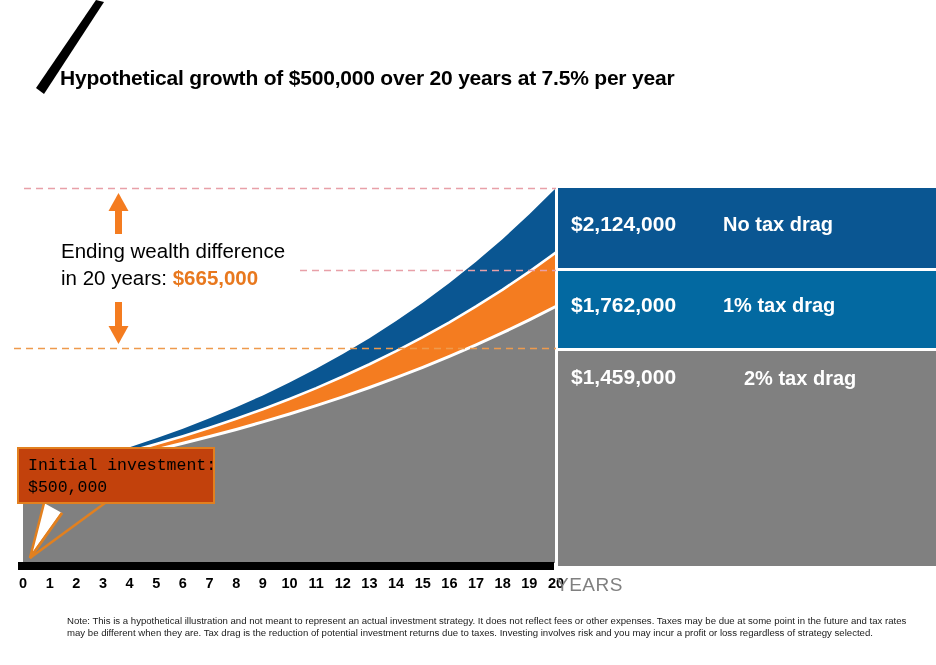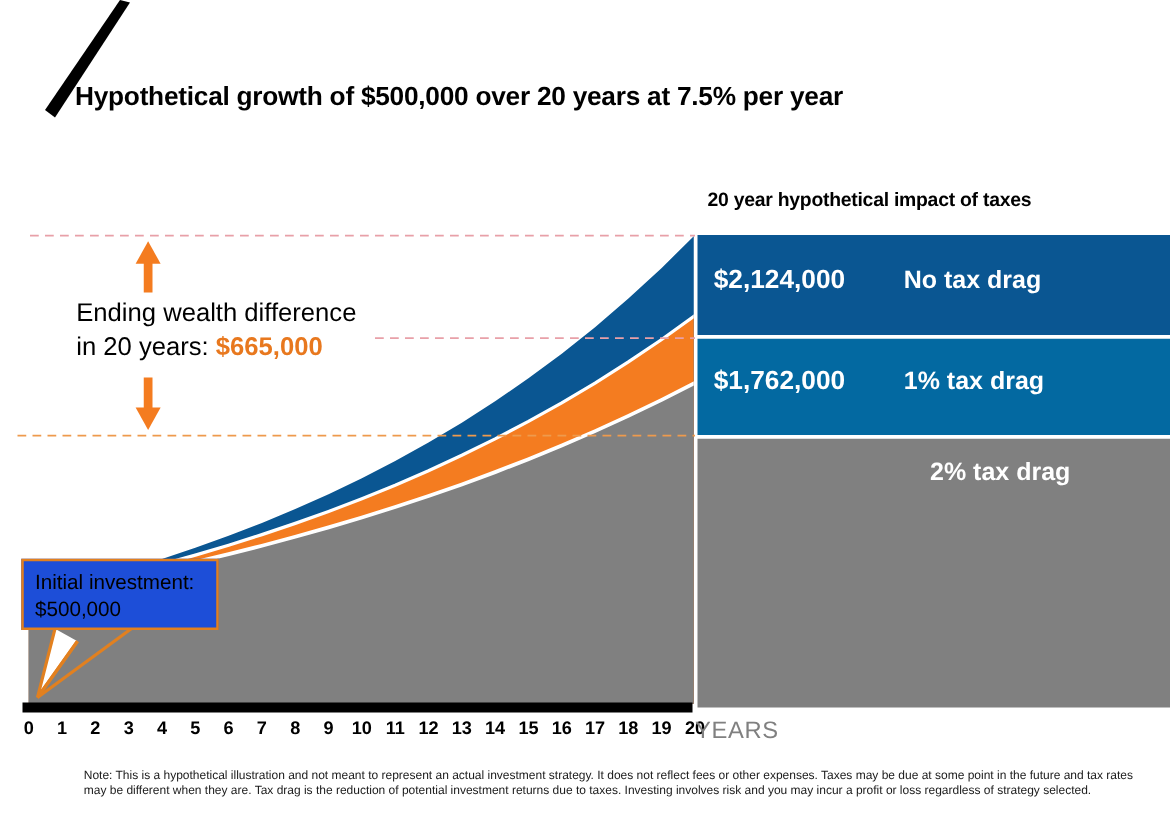--- a/index.html
+++ b/index.html
@@ -55,22 +55,22 @@
 
   
   .ew-text{
     position:absolute;left:25px;top:237px;
     font-size:20.5px;color:#000;line-height:27px;width:300px;margin-left:36px;
   }
   .ew-text .hl{color:#E8781E;font-weight:bold;}
 
   
   .callout{
-    position:absolute;left:17px;top:447px;width:158px;height:57px;
-    border:2.5px solid #E2801F;background:#1d4ed8;box-sizing:border-box;
+    position:absolute;left:17px;top:447px;width:198px;height:57px;
+    border:2.5px solid #E2801F;background:#c2410c;box-sizing:border-box;font-family:Liberation Mono, monospace;
   }
   .callout .ci-text{
     position:absolute;left:9px;top:6px;
     font-size:16.5px;color:#000;line-height:22px;white-space:nowrap;
   }
 
   
   .axisbar{position:absolute;left:18px;top:562px;width:536px;height:8px;background:#000;}
   .ticks{position:absolute;left:0;top:575px;width:560px;height:20px;}
   .tick{
@@ -93,21 +93,20 @@
 <body>
 
 <div id="stage">
 
   <svg class="slash" viewBox="0 0 90 95">
     <polygon points="66,0 74,2 14,94 6,88" fill="#000000"></polygon>
   </svg>
 
   <div class="title">Hypothetical growth of $500,000 over 20 years at 7.5%  per year</div>
 
-  <div class="boxes-heading">20 year hypothetical impact of taxes</div>
 
   <svg id="chart" viewBox="0 0 936 665">
     <defs>
       <clipPath id="plotclip">
         <rect x="18" y="150" width="537" height="413"></rect>
       </clipPath>
     </defs>
 
     <g clip-path="url(#plotclip)">
 
@@ -143,20 +142,21 @@
 
   <div class="vbox" id="box-blue">
     <span class="amt">$2,124,000</span>
     <span class="lab">No tax drag</span>
   </div>
   <div class="vbox" id="box-orange">
     <span class="amt">$1,762,000</span>
     <span class="lab">1%  tax drag</span>
   </div>
   <div class="vbox" id="box-gray">
+    <span class="amt">$1,459,000</span>
     <span class="lab">2%  tax drag</span>
   </div>
 
   <div class="ew-text">
     <div>Ending wealth difference</div>
     <div><span>in 20 years: </span><span class="hl">$665,000</span></div>
   </div>
 
   <div class="callout">
     <div class="ci-text">

